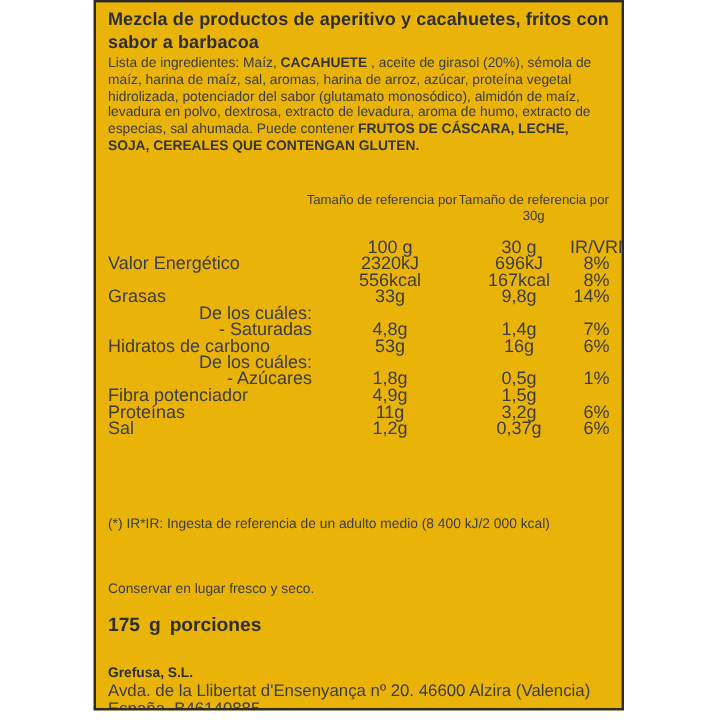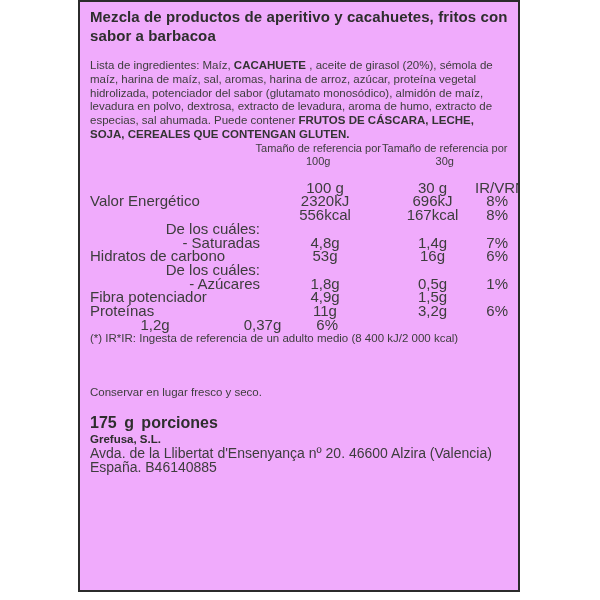--- a/index.html
+++ b/index.html
@@ -11,72 +11,75 @@
     font-family: "Liberation Sans", sans-serif;
   }
   .label-box {
     position: absolute;
     left: 78px;
     top: 0;
     width: 442px;
     height: 592px;
     box-sizing: border-box;
     border: 2px solid #2b2b2b;
-    background: #f0abfc;
+    background: #eab308;
     padding: 5px 10px 0 10px;
     color: #3d3d3d;
     overflow: hidden;
   }
   .title {
     font-size: 15px;
     font-weight: bold;
     color: #2e2e2e;
     line-height: 19px;
     letter-spacing: 0.1px;
   }
   .ingredients {
-    margin-top: 14px;
+    margin-top: 2px;
     font-size: 11.5px;
     line-height: 13.8px;
   }
   .ingredients b { color: #343434; }
 
   .ref-headers {
     display: flex;
     margin-left: 165px;
+    margin-top: 31px;
     font-size: 11px;
     line-height: 13px;
     text-align: center;
   }
   .ref-cell { width: 127px; white-space: nowrap; }
   .ref-cell .sub { white-space: normal; }
 
   .ntable { margin-top: 13px; font-size: 15px; }
   .trow { display: flex; line-height: 13.7px; white-space: nowrap; }
   .c-label { width: 170px; text-align: left; overflow: visible; }
   .c-label.indent { padding-left: 7px; width: 163px; text-align: right; }
   .c-v100 { width: 130px; text-align: center; }
   .c-v30  { width: 85px;  text-align: center; }
   .c-ir   { width: 33px;  text-align: right; }
 
   .footnote {
+    margin-top: 67px;
     font-size: 11.5px;
   }
   .storage {
     margin-top: 42px;
     font-size: 11.5px;
   }
   .portion {
     margin-top: 16px;
     font-size: 16px;
     font-weight: bold;
     color: #2e2e2e;
     word-spacing: 3px;
   }
   .mfr-name {
+    margin-top: 23px;
     font-size: 11.5px;
     font-weight: bold;
     color: #2e2e2e;
     line-height: 14px;
   }
   .mfr-line {
     font-size: 14px;
     line-height: 14.5px;
   }
 </style>
@@ -87,21 +90,20 @@
 
   <div class="title">Mezcla de productos de aperitivo y cacahuetes, fritos con sabor a barbacoa</div>
 
   <div class="ingredients">
     <span>Lista de ingredientes: Maíz, </span><b>CACAHUETE</b><span> , aceite de girasol (20%), sémola de maíz, harina de maíz, sal, aromas, harina de arroz, azúcar, proteína vegetal hidrolizada, potenciador del sabor (glutamato monosódico), almidón de maíz, levadura en polvo, dextrosa, extracto de levadura, aroma de humo, extracto de especias, sal ahumada. Puede contener </span><b>FRUTOS DE CÁSCARA, LECHE, SOJA, CEREALES QUE CONTENGAN GLUTEN.</b>
   </div>
 
   <div class="ref-headers">
     <div class="ref-cell">
       <div>Tamaño de referencia por</div>
-      <div class="sub">100g</div>
     </div>
     <div class="ref-cell">
       <div>Tamaño de referencia por</div>
       <div class="sub">30g</div>
     </div>
   </div>
 
   <div class="ntable">
 
     <div class="trow">
@@ -118,20 +120,26 @@
       <span class="c-ir">8%</span>
     </div>
 
     <div class="trow">
       <span class="c-label"></span>
       <span class="c-v100">556kcal</span>
       <span class="c-v30">167kcal</span>
       <span class="c-ir">8%</span>
     </div>
 
+    <div class="trow">
+      <span class="c-label">Grasas</span>
+      <span class="c-v100">33g</span>
+      <span class="c-v30">9,8g</span>
+      <span class="c-ir">14%</span>
+    </div>
 
     <div class="trow">
       <span class="c-label indent">De los cuáles:</span>
       <span class="c-v100"></span>
       <span class="c-v30"></span>
       <span class="c-ir"></span>
     </div>
 
     <div class="trow">
       <span class="c-label indent">- Saturadas</span>
@@ -169,20 +177,21 @@
     </div>
 
     <div class="trow">
       <span class="c-label">Proteínas</span>
       <span class="c-v100">11g</span>
       <span class="c-v30">3,2g</span>
       <span class="c-ir">6%</span>
     </div>
 
     <div class="trow">
+      <span class="c-label">Sal</span>
       <span class="c-v100">1,2g</span>
       <span class="c-v30">0,37g</span>
       <span class="c-ir">6%</span>
     </div>
 
   </div>
 
   <div class="footnote">(*) IR*IR: Ingesta de referencia de un adulto medio (8 400 kJ/2 000 kcal)</div>
 
   <div class="storage">Conservar en lugar fresco y seco.</div>

